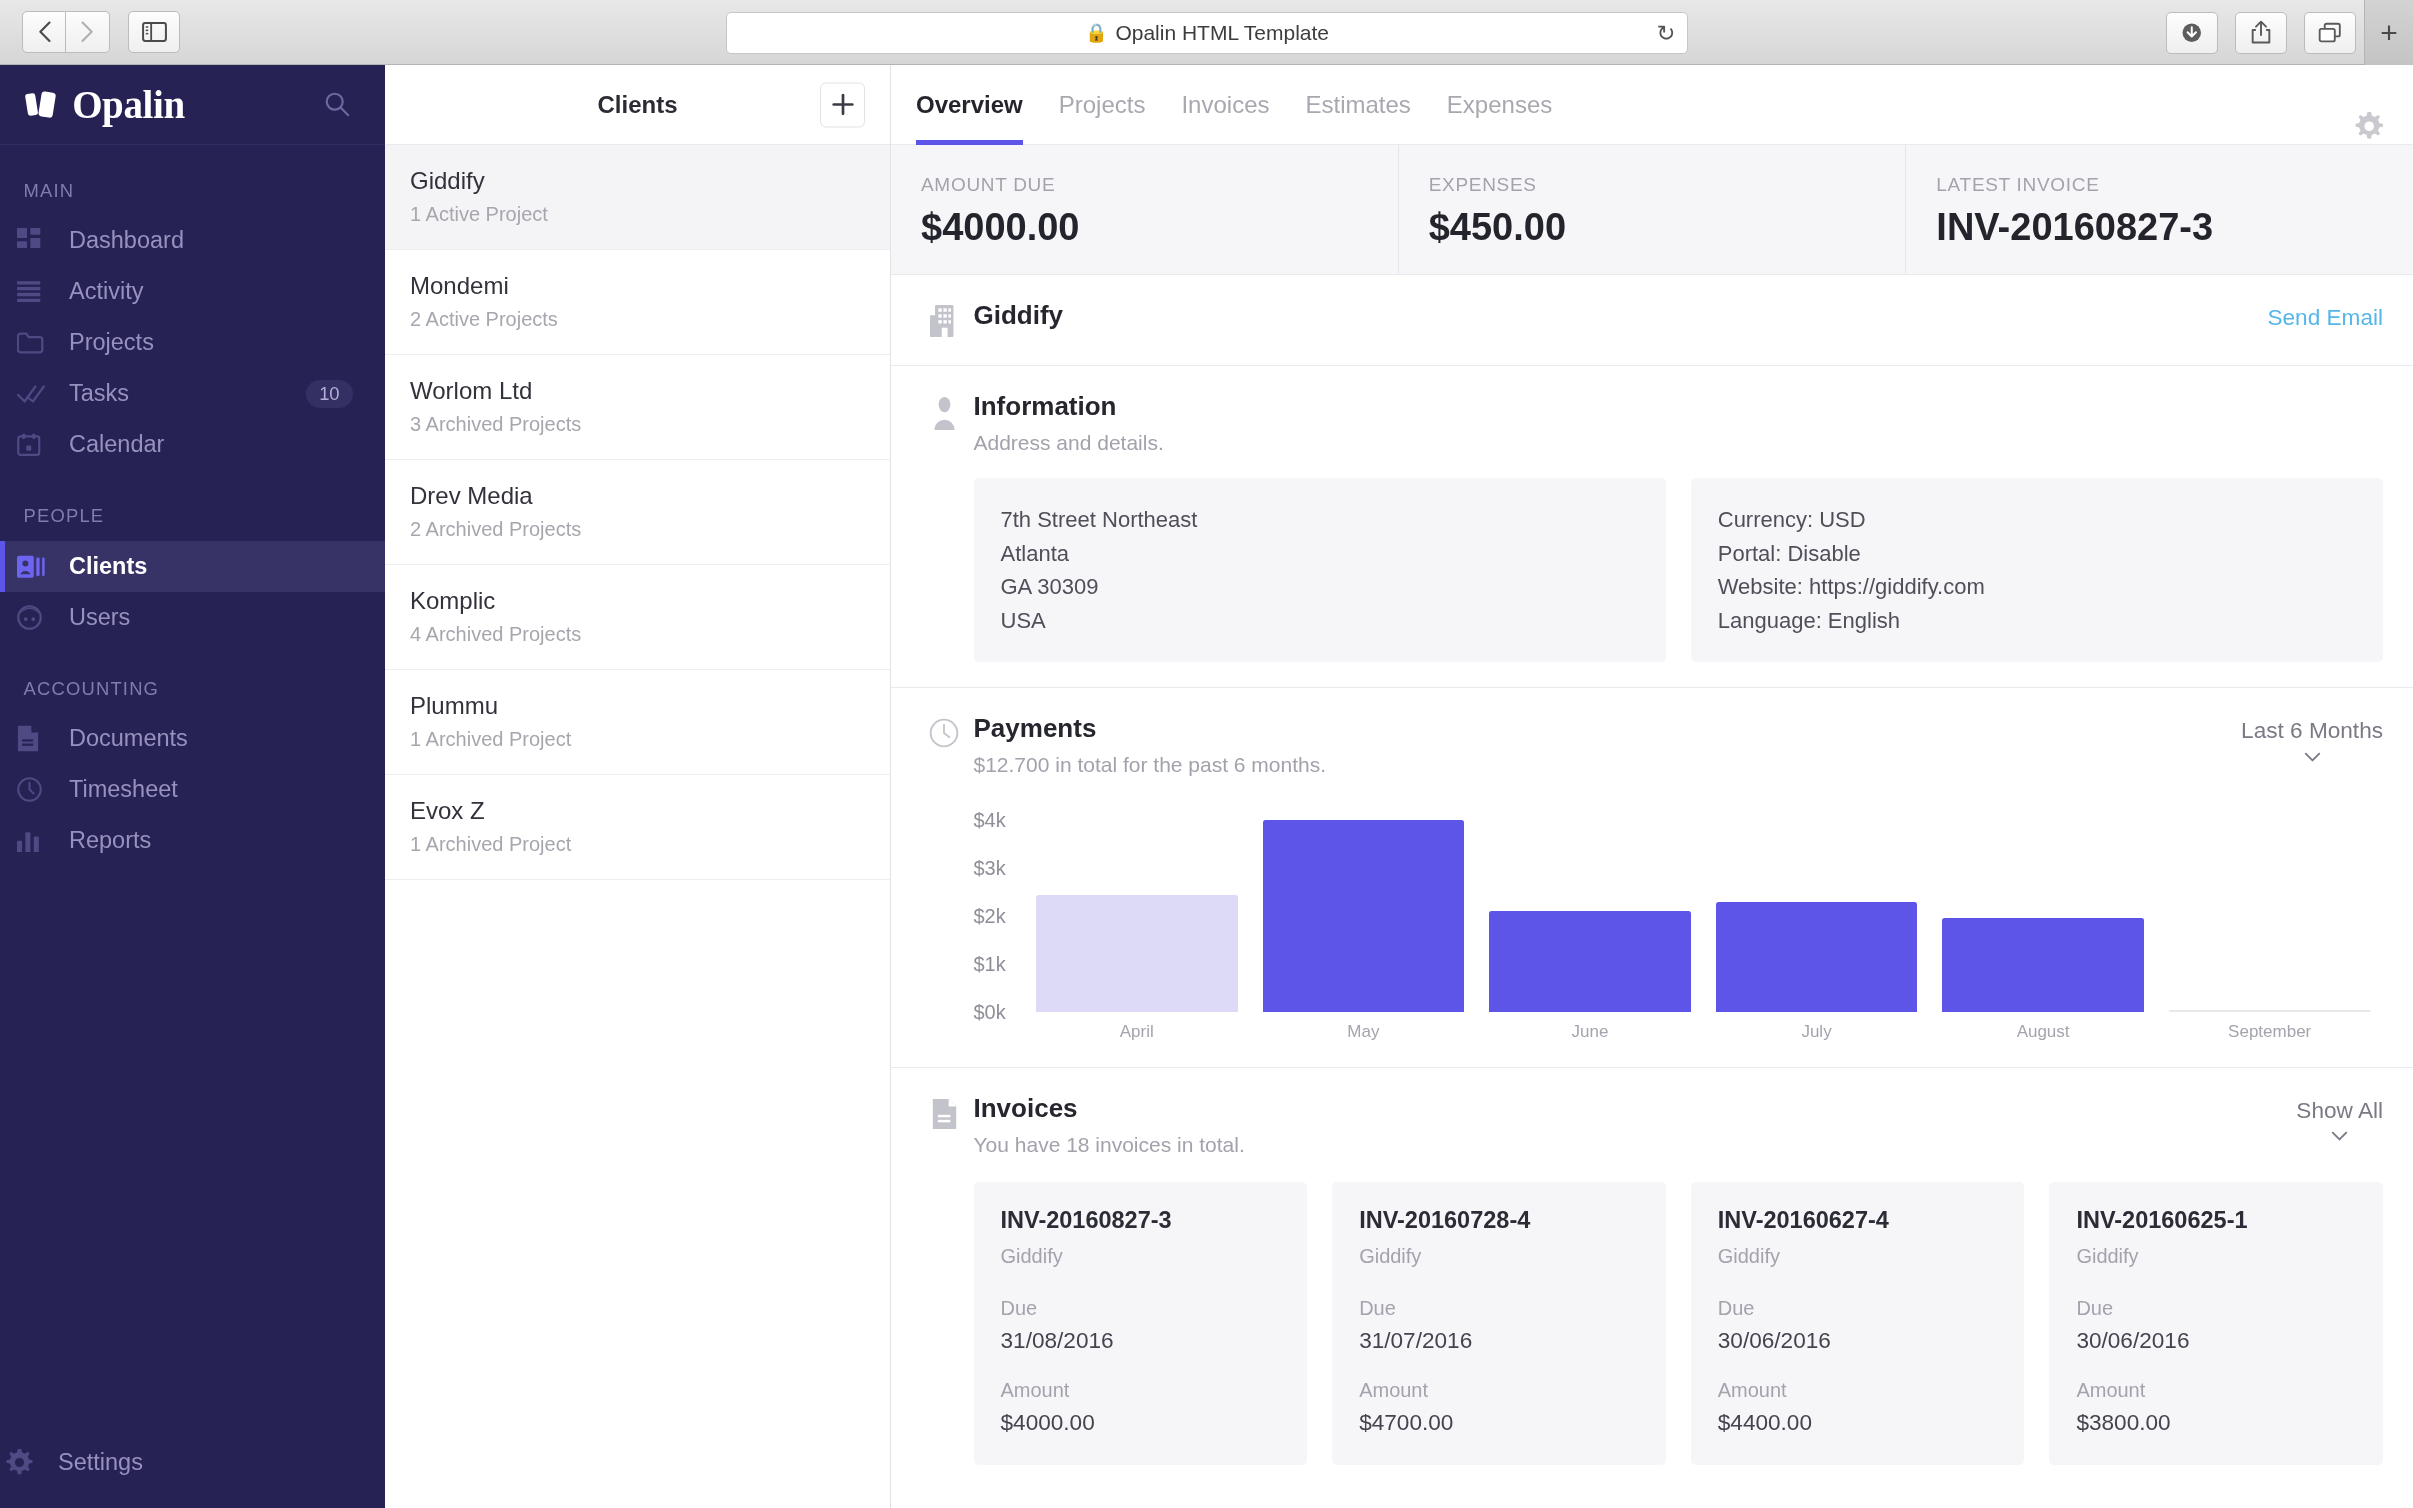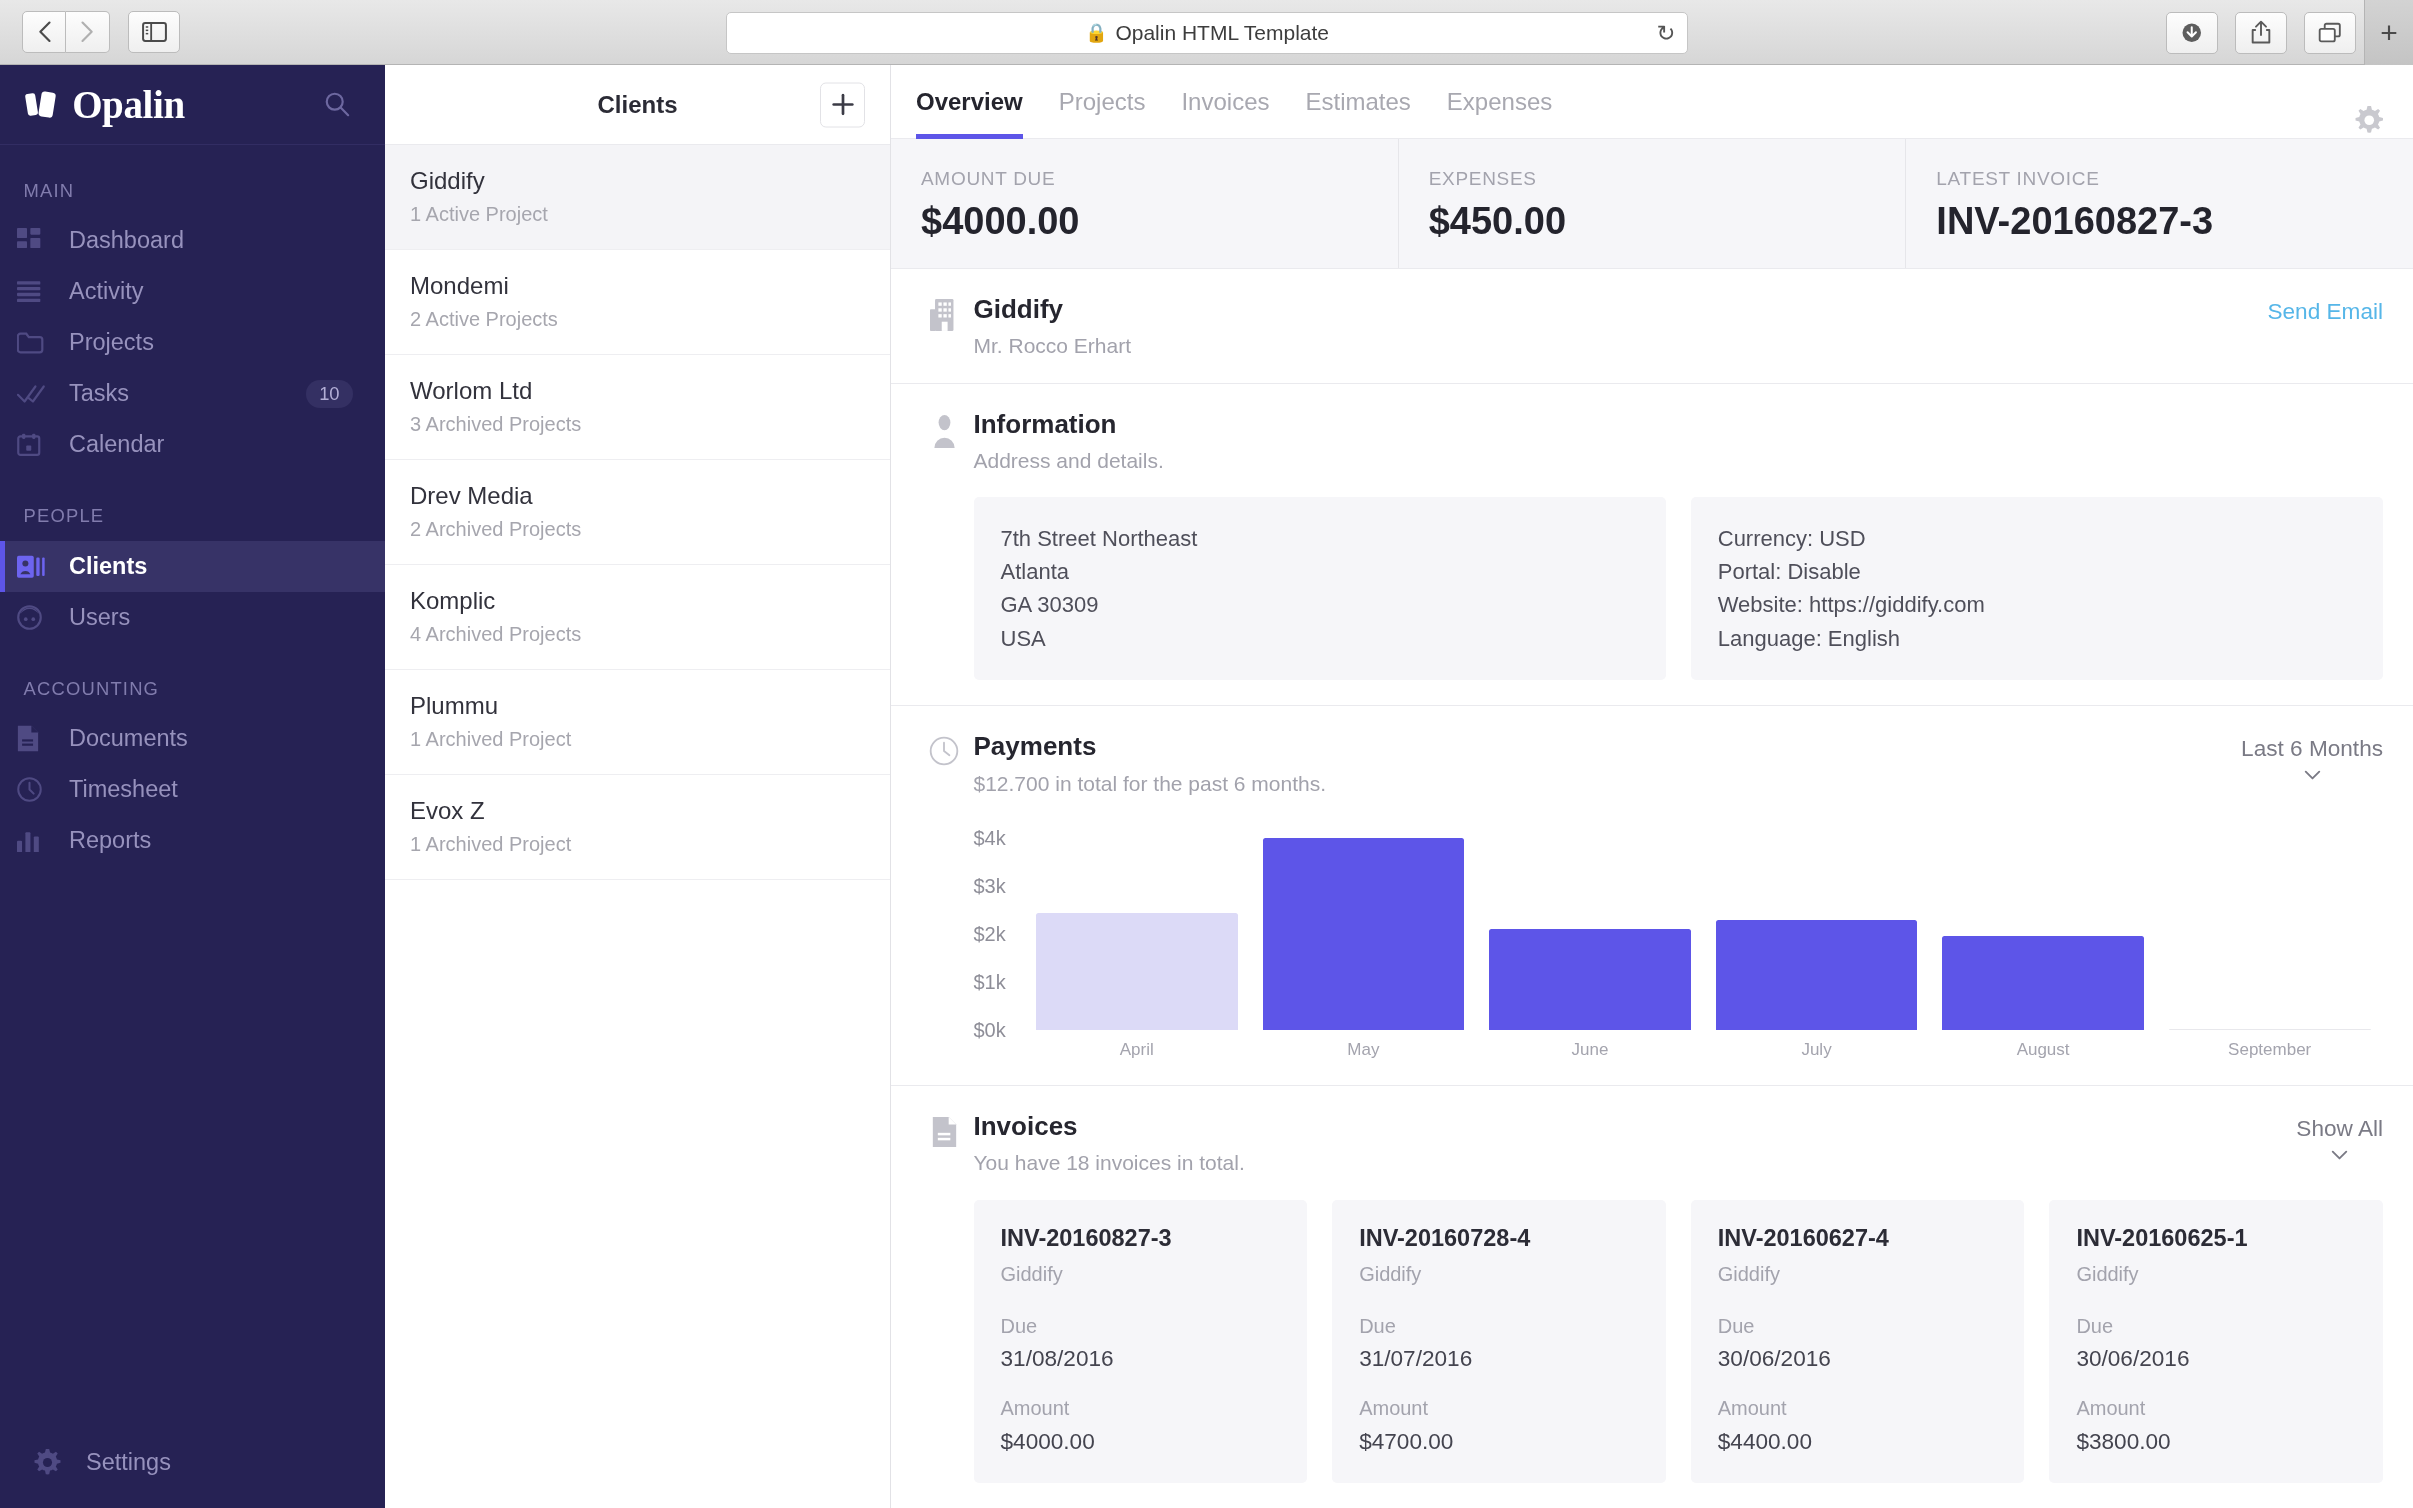--- a/index.html
+++ b/index.html
@@ -104,21 +104,21 @@
   .nav-item.active .nav-icon { color: #6d64f0; }
   .nav-badge {
     margin-left: auto; margin-right: 32px;
     background: #343063; color: #b3aed6;
     font-size: 18.4px; border-radius: 15px;
     padding: 5px 13.4px; line-height: 1;
   }
   .sidebar-footer {
     position: absolute; bottom: 0; left: 0; right: 0;
     height: 92px; display: flex; align-items: center;
-    padding-left: 34px;
+    padding-left: 6px;
     color: #9792bd; font-size: 23.5px;
   }
 
   
   .list-panel {
     width: 506px; background: #fff; flex-shrink: 0;
     border-right: 0.8px solid #e2e2e6;
     display: flex; flex-direction: column;
   }
   .list-head {
@@ -545,21 +545,20 @@
             <rect x="10" y="18" width="4" height="4"></rect>
               <rect x="16" y="18" width="4" height="4"></rect>
               <rect x="22" y="18" width="3" height="4"></rect>
             <rect x="14" y="27" width="7" height="11"></rect>
           </g>
           <rect x="0" y="12" width="7" height="26" rx="1"></rect>
         </svg>
       </div>
       <div class="section-body">
         <div class="section-title">Giddify</div>
-        <div class="section-sub">Mr. Rocco Erhart</div>
       </div>
       <div class="section-action">Send Email</div>
     </div>
 
     <div class="section">
       <div class="section-icon">
         <svg width="27" height="34" viewBox="0 0 32 40" fill="currentColor">
           <ellipse cx="16" cy="10" rx="7" ry="9"></ellipse>
           <path d="M4 40 A12 12 0 0 1 28 40 Z"></path>
         </svg>

